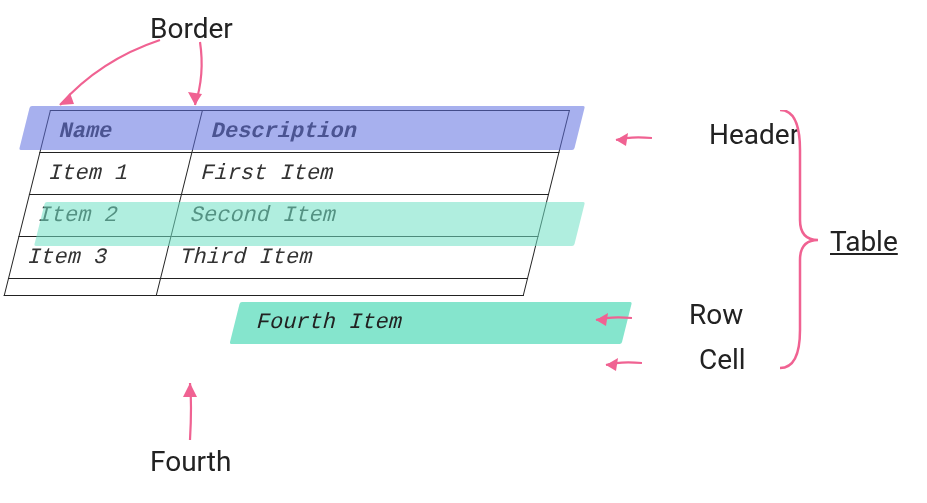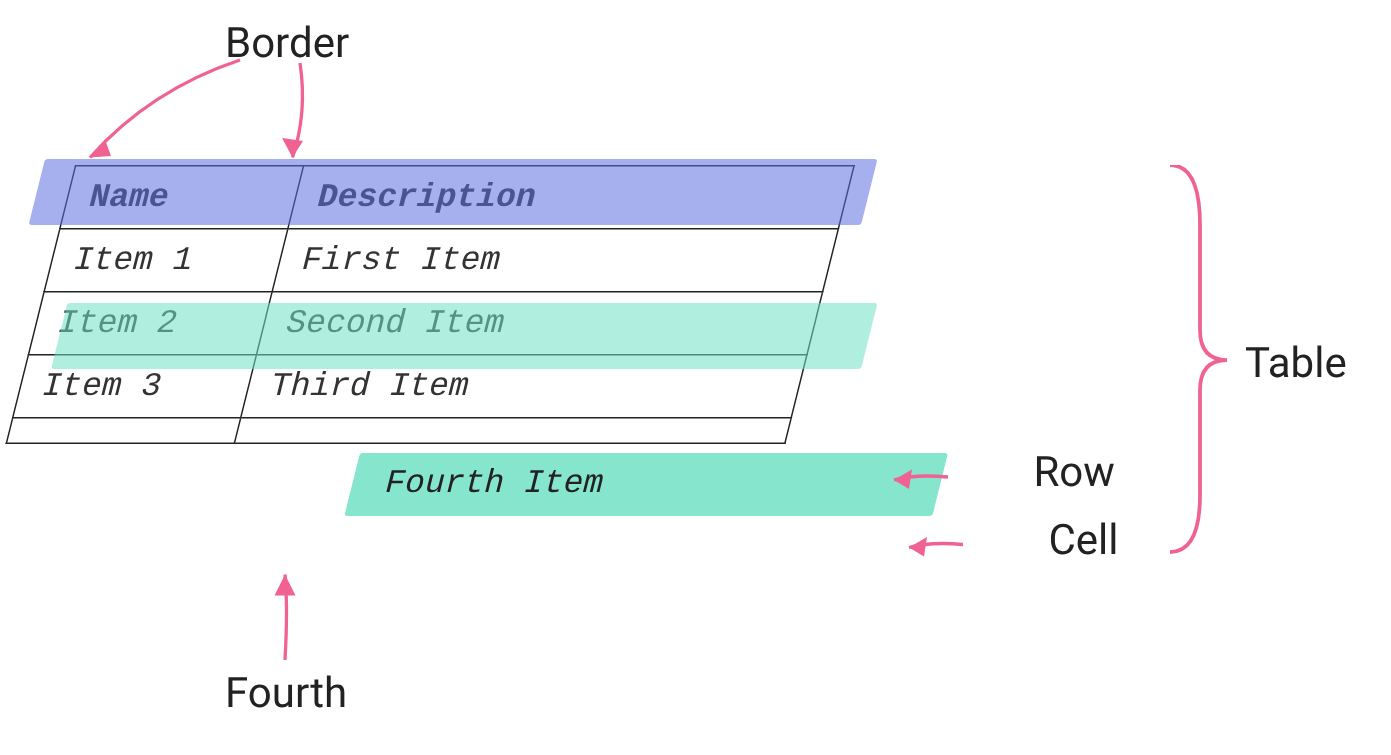--- a/index.html
+++ b/index.html
@@ -144,41 +144,48 @@
           <td></td>
         </tr>
       </tbody>
     </table>
   </div>
 
   <div class="hl hl-header"></div>
   <div class="hl hl-row"></div>
   <div class="hl hl-cell">Fourth Item</div>
 
+  <div class="callout" style="left:660px; top:118px;">
+    <svg class="arrow" style="position:relative; left:-50px; top:6px; display:inline-block;" width="42" height="22">
+      <path d="M42,10 Q20,8 6,12"></path>
+      <polygon class="head" points="6,12 18,5 16,18"></polygon>
+    </svg>
+    <span>Header</span>
+  </div>
 
   <div class="callout" style="left:640px; top:288px;margin-top:10px;">
     <svg class="arrow" style="position:relative; left:-50px; top:6px; display:inline-block;" width="42" height="22">
       <path d="M42,10 Q20,8 6,12"></path>
       <polygon class="head" points="6,12 18,5 16,18"></polygon>
     </svg>
     <span>Row</span>
   </div>
 
   <div class="callout" style="left:650px; top:343px;">
     <svg class="arrow" style="position:relative; left:-50px; top:6px; display:inline-block;" width="42" height="22">
       <path d="M42,10 Q20,8 6,12"></path>
       <polygon class="head" points="6,12 18,5 16,18"></polygon>
     </svg>
     <span>Cell</span>
   </div>
 
   <svg class="brace" style="left:770px; top:110px;" width="50" height="260">
     <path d="M10,0 Q30,0 30,40 L30,110 Q30,130 48,130 Q30,130 30,150 L30,220 Q30,258 10,258"></path>
   </svg>
-  <div class="callout" style="left:830px; top:225px;">Table</div>
+  <div class="callout" style="left:830px; top:225px;text-decoration:underline;">Table</div>
 
   <svg class="arrow" style="left:150px; top:375px;" width="80" height="70">
     <path d="M40,65 Q42,30 40,8"></path>
     <polygon class="head" points="40,8 33,22 47,22"></polygon>
   </svg>
   <div class="callout" style="left:150px; top:445px;">Fourth</div>
 
 </div>
 
 </body></html>

